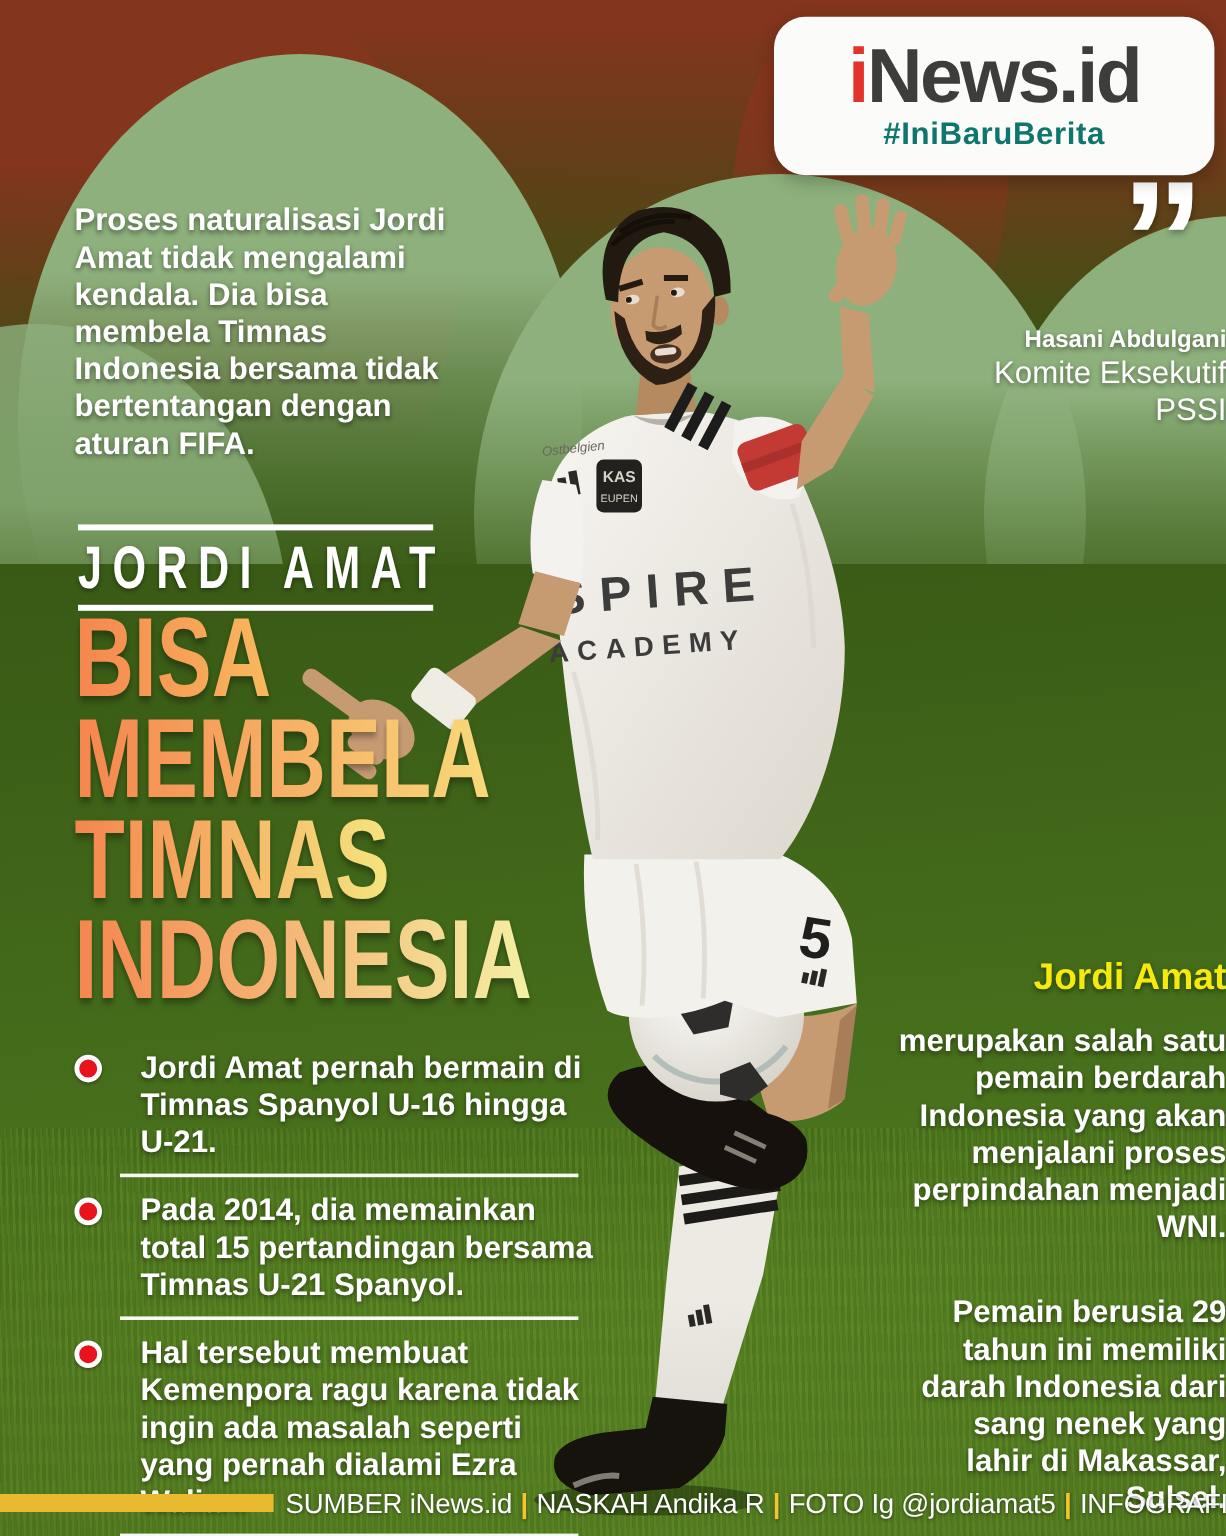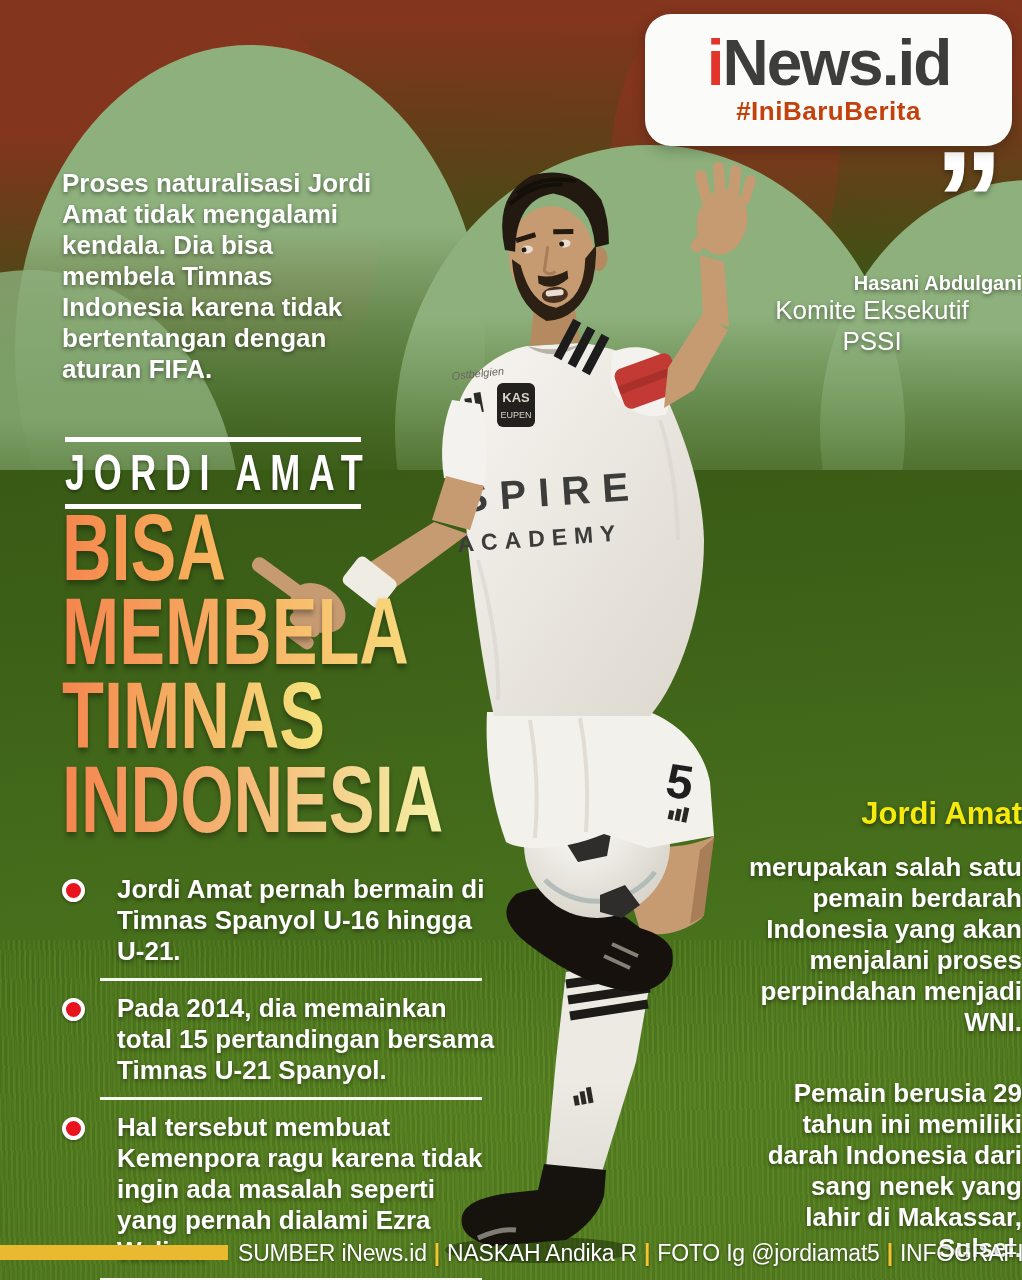--- a/index.html
+++ b/index.html
@@ -21,21 +21,21 @@
     background:radial-gradient(140% 90% at 50% 35%, transparent 55%, rgba(10,25,0,.28) 100%);}
   .player-svg{position:absolute;left:0;top:0;z-index:2;}
 
   .logo-card{
     position:absolute;left:645px;top:14px;width:367px;height:132px;z-index:6;
     background:#fbfbf9;border-radius:26px;text-align:center;
     box-shadow:0 4px 14px rgba(0,0,0,.25);
   }
   .logo-text{margin-top:16px;font-size:64px;font-weight:800;letter-spacing:-2px;color:#3d3d3b;line-height:66px;}
   .logo-i{color:#e2342b;}
-  .logo-tagline{font-size:26px;font-weight:bold;color:#c2410c;letter-spacing:.5px;}
+  .logo-tagline{font-size:26px;font-weight:bold;color:#0f766e;letter-spacing:.5px;}
 
   .txt{position:absolute;z-index:4;color:#fff;}
   .intro{left:62px;top:168px;width:315px;font-size:26px;font-weight:bold;line-height:31px;
     text-shadow:0 2px 4px rgba(0,0,0,.45);}
 
   .kicker-block{left:65px;top:437px;width:296px;}
   .kicker-rule{height:5px;background:#fff;}
   .kicker-text{font-size:50px;font-weight:bold;letter-spacing:12px;line-height:62px;height:62px;
     transform:scaleX(.72);transform-origin:left center;white-space:nowrap;
     text-shadow:0 2px 4px rgba(0,0,0,.4);}
@@ -58,21 +58,21 @@
   .bullet-dot{margin-top:5px;width:15px;height:15px;border-radius:50%;background:#e8131d;
     border:4px solid #fff;box-shadow:0 1px 3px rgba(0,0,0,.4);flex:none;}
   .bullet-rule{height:3px;background:#fff;width:382px;margin:11px 0 12px 38px;opacity:.95;}
 
   .quote-block{right:36px;top:168px;width:300px;text-align:right;}
   .quote-mark{font-size:140px;font-weight:bold;line-height:64px;height:64px;padding-right:18px;
     text-shadow:0 3px 5px rgba(0,0,0,.35);}
   .quote-text{margin-top:8px;font-size:27px;font-style:italic;font-weight:bold;line-height:31px;
     padding-left:28px;text-shadow:0 2px 4px rgba(0,0,0,.45);}
   .quote-author{margin-top:40px;font-size:20px;font-weight:bold;text-shadow:0 2px 4px rgba(0,0,0,.45);}
-  .quote-role{font-size:26px;line-height:31px;text-shadow:0 2px 4px rgba(0,0,0,.45);text-align:center;}
+  .quote-role{font-size:26px;line-height:31px;text-shadow:0 2px 4px rgba(0,0,0,.45);}
 
   .profile{right:36px;top:796px;width:300px;text-align:right;}
   .profile-highlight{color:#f6e90c;font-size:31px;font-weight:bold;line-height:36px;
     text-shadow:0 2px 4px rgba(0,0,0,.5);}
   .profile-para{font-size:26px;font-weight:bold;line-height:31px;margin-top:20px;
     text-shadow:0 2px 4px rgba(0,0,0,.45);}
   .para2{margin-top:40px;margin-left:44px;}
 
   .footer{position:absolute;left:0;top:1242px;width:100%;height:24px;z-index:5;font-size:23px;color:#fff;}
   .footer-bar{position:absolute;left:0;top:3px;width:228px;height:15px;background:#e9b930;}
@@ -243,21 +243,21 @@
     </g>
   </svg>
 
   <div class="vignette"></div>
 
   <div class="logo-card">
     <div class="logo-text"><span class="logo-i">i</span><span>News.id</span></div>
     <div class="logo-tagline">#IniBaruBerita</div>
   </div>
 
-  <div class="txt intro">Proses naturalisasi Jordi Amat tidak mengalami kendala. Dia bisa membela Timnas Indonesia karena tidak bertentangan dengan aturan FIFA.</div>
+  <div class="txt intro">Proses naturalisasi Jordi Amat tidak mengalami kendala. Dia bisa membela Timnas Indonesia bersama tidak bertentangan dengan aturan FIFA.</div>
 
   <div class="txt kicker-block">
     <div class="kicker-rule"></div>
     <div class="kicker-text">JORDI AMAT</div>
     <div class="kicker-rule"></div>
   </div>
 
   <div class="txt title">
     <div class="title-line t1">BISA</div>
     <div class="title-line t2">MEMBELA</div>

